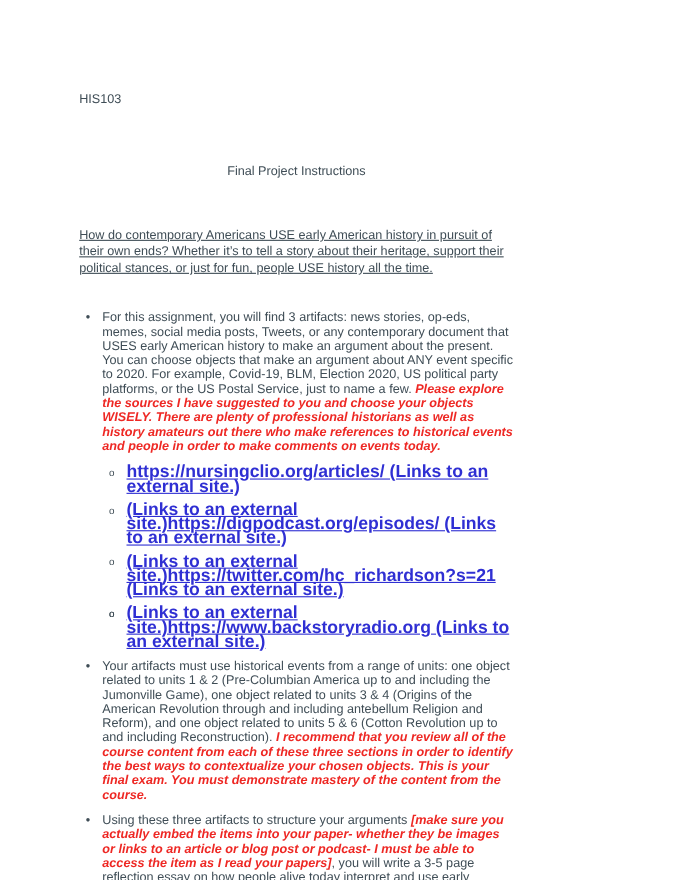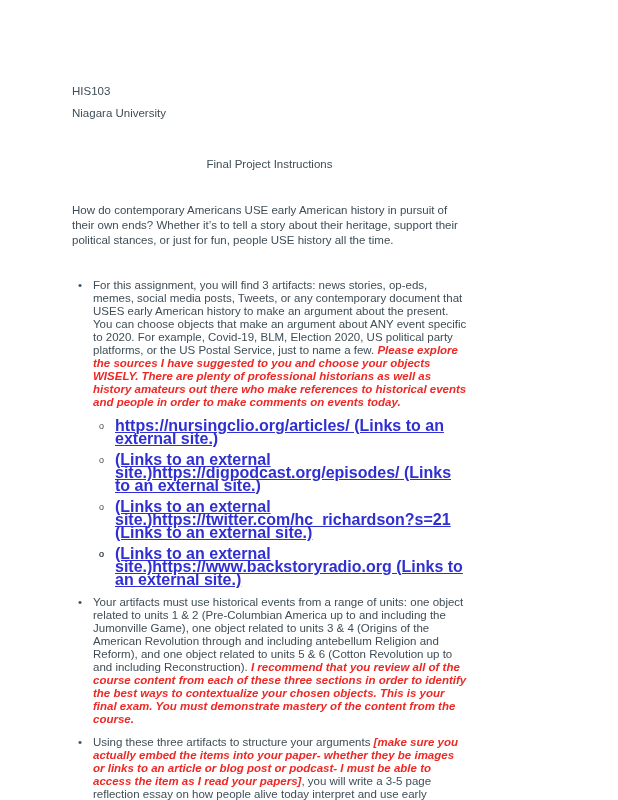--- a/index.html
+++ b/index.html
@@ -20,26 +20,27 @@
   }
   .hdr-line {
     font-size: 11.5px;
     line-height: 13px;
     margin-bottom: 9px;
   }
   .doc-title {
     font-size: 11.5px;
     line-height: 13px;
     text-align: center;
-    margin-top: 38px;
+    margin-top: 52px;
   }
   .intro {
     font-size: 11.5px;
     line-height: 15px;
-    margin-top: 32px;
+    margin-top: 44px;
+    text-decoration: underline;
   }
   .bullets {
     margin-top: 31px;
   }
   .bullet {
     position: relative;
     padding-left: 21px;
     font-size: 11.5px;
     line-height: 13px;
     margin-bottom: 10px;
@@ -80,21 +81,20 @@
     cursor: pointer;
     word-break: break-word;
   }
 </style>
 </head>
 <body>
 
 <div class="page">
 
   <p class="hdr-line">HIS103</p>
-  <p class="hdr-line">Niagara University</p>
 
   <p class="doc-title">Final Project Instructions</p>
 
   <p class="intro">How do contemporary Americans USE early American history in pursuit of their own ends? Whether it’s to tell a story about their heritage, support their political stances, or just for fun, people USE history all the time.</p>
 
   <div class="bullets">
 
     <div class="bullet">
       <span class="marker">•</span>
       <span>For this assignment, you will find 3 artifacts: news stories, op-eds, memes, social media posts, Tweets, or any contemporary document that USES early American history to make an argument about the present. You can choose objects that make an argument about ANY event specific to 2020. For example, Covid-19, BLM, Election 2020, US political party platforms, or the US Postal Service, just to name a few. </span><span class="red">Please explore the sources I have suggested to you and choose your objects WISELY. There are plenty of professional historians as well as history amateurs out there who make references to historical events and people in order to make comments on events today.</span>

